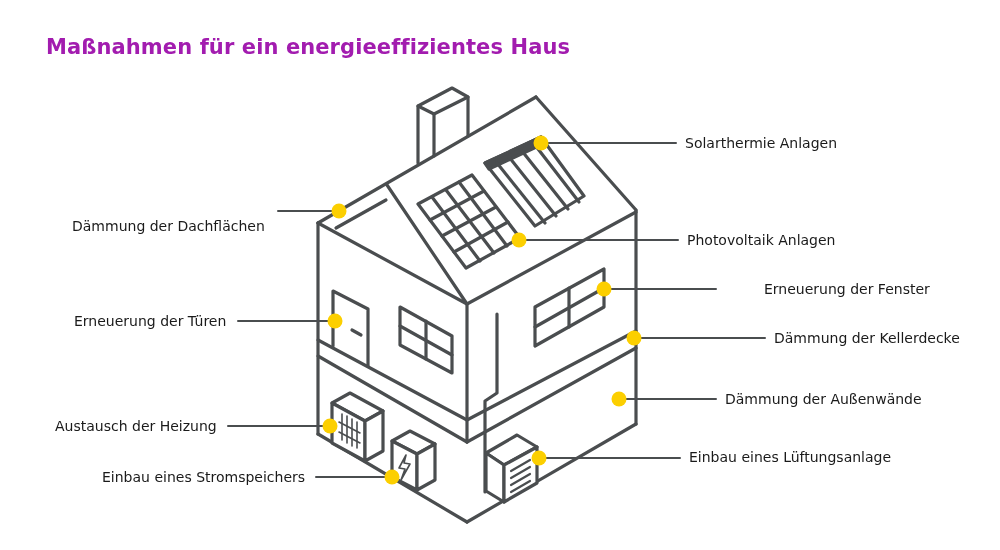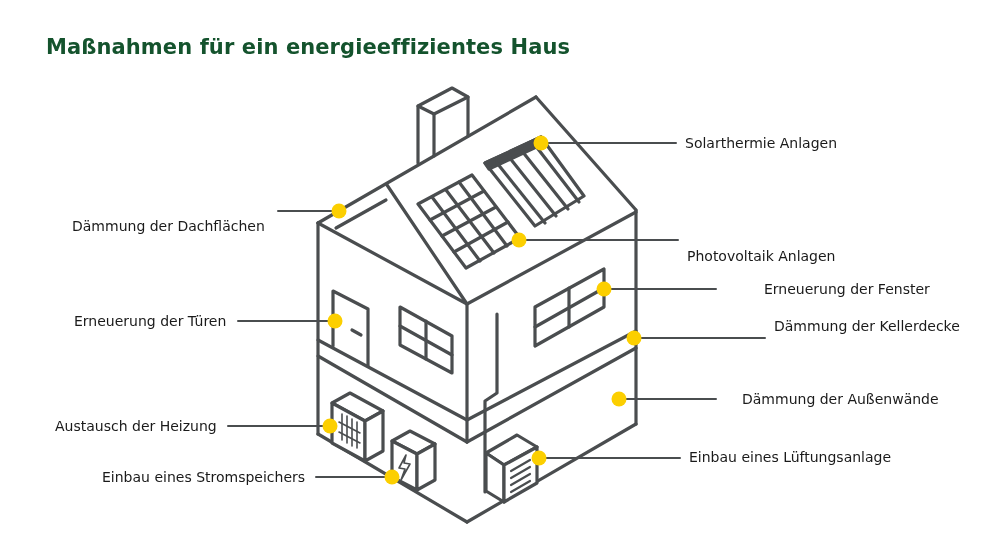--- a/index.html
+++ b/index.html
@@ -1,19 +1,19 @@
 <!DOCTYPE html>
 <html><head>
   <meta charset="utf-8">
   <style>
     html, body { margin: 0; padding: 0; background: #ffffff; }
     body { width: 1000px; height: 550px; position: relative; overflow: hidden;
            font-family: "DejaVu Sans", "Liberation Sans", sans-serif; color: #111; }
     .title { position: absolute; left: 46px; top: 35px; font-size: 21px; font-weight: bold;
-             letter-spacing: 0.1px; color: #14532d; white-space: nowrap; }
+             letter-spacing: 0.1px; color: #a21caf; white-space: nowrap; }
     svg.house { position: absolute; left: 0; top: 0; }
     .lbl { position: absolute; font-size: 14px; font-weight: normal; color: #1a1a1a;
            white-space: nowrap; line-height: 16px; }
   </style>
 </head>
 <body>
 
 <div class="title">Maßnahmen für ein energieeffizientes Haus</div>
 
 <svg class="house" width="1000" height="550" viewBox="0 0 1000 550">
@@ -154,17 +154,17 @@
     <circle cx="539" cy="458" r="7.5"></circle>
   </g>
 </svg>
 
 <div class="lbl" style="left:72px; top:203px;margin-top:15px;">Dämmung der Dachflächen</div>
 <div class="lbl" style="left:74px; top:313px;">Erneuerung der Türen</div>
 <div class="lbl" style="left:55px; top:418px;">Austausch der Heizung</div>
 <div class="lbl" style="left:102px; top:469px;">Einbau eines Stromspeichers</div>
 
 <div class="lbl" style="left:685px; top:135px;">Solarthermie Anlagen</div>
-<div class="lbl" style="left:687px; top:248px;">Photovoltaik Anlagen</div>
+<div class="lbl" style="left:687px; top:232px;">Photovoltaik Anlagen</div>
 <div class="lbl" style="left:764px; top:281px;">Erneuerung der Fenster</div>
-<div class="lbl" style="left:774px; top:318px;">Dämmung der Kellerdecke</div>
-<div class="lbl" style="left:742px; top:391px;text-align:center;">Dämmung der Außenwände</div>
+<div class="lbl" style="left:774px; top:330px;">Dämmung der Kellerdecke</div>
+<div class="lbl" style="left:725px; top:391px;text-align:center;">Dämmung der Außenwände</div>
 <div class="lbl" style="left:689px; top:449px;">Einbau eines Lüftungsanlage</div>
 
 </body></html>

